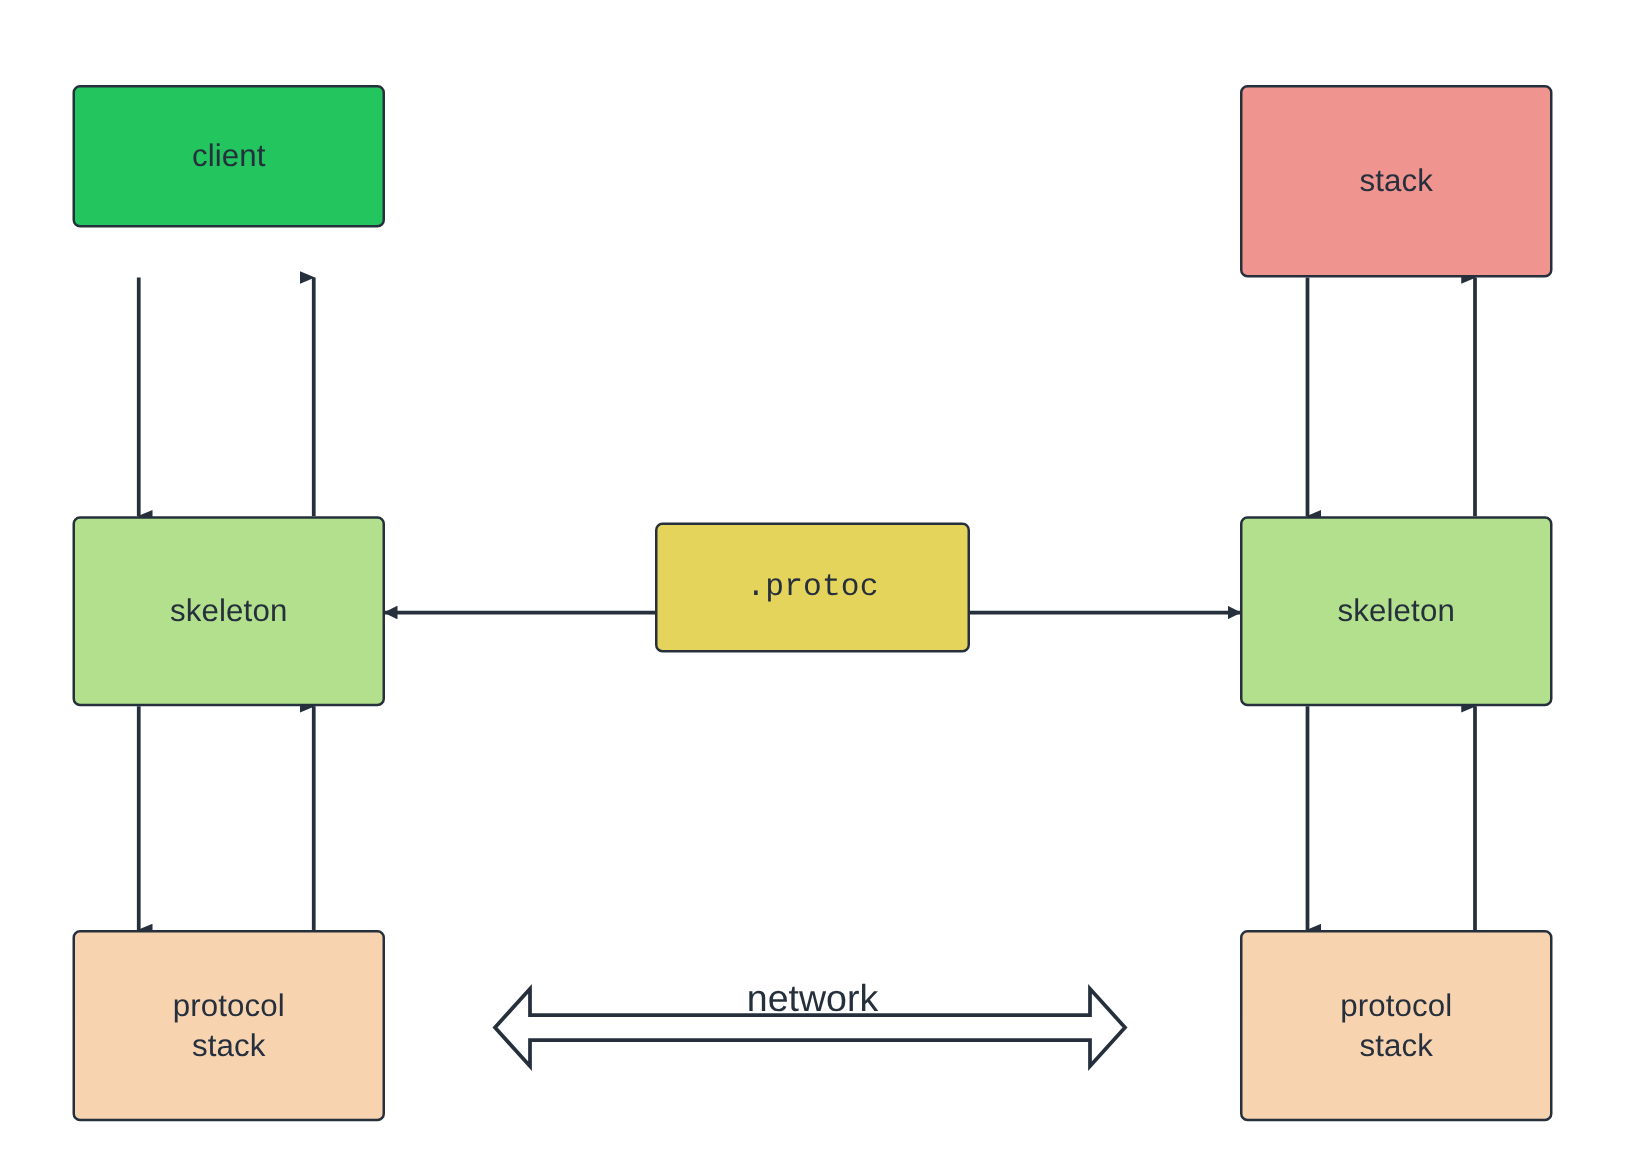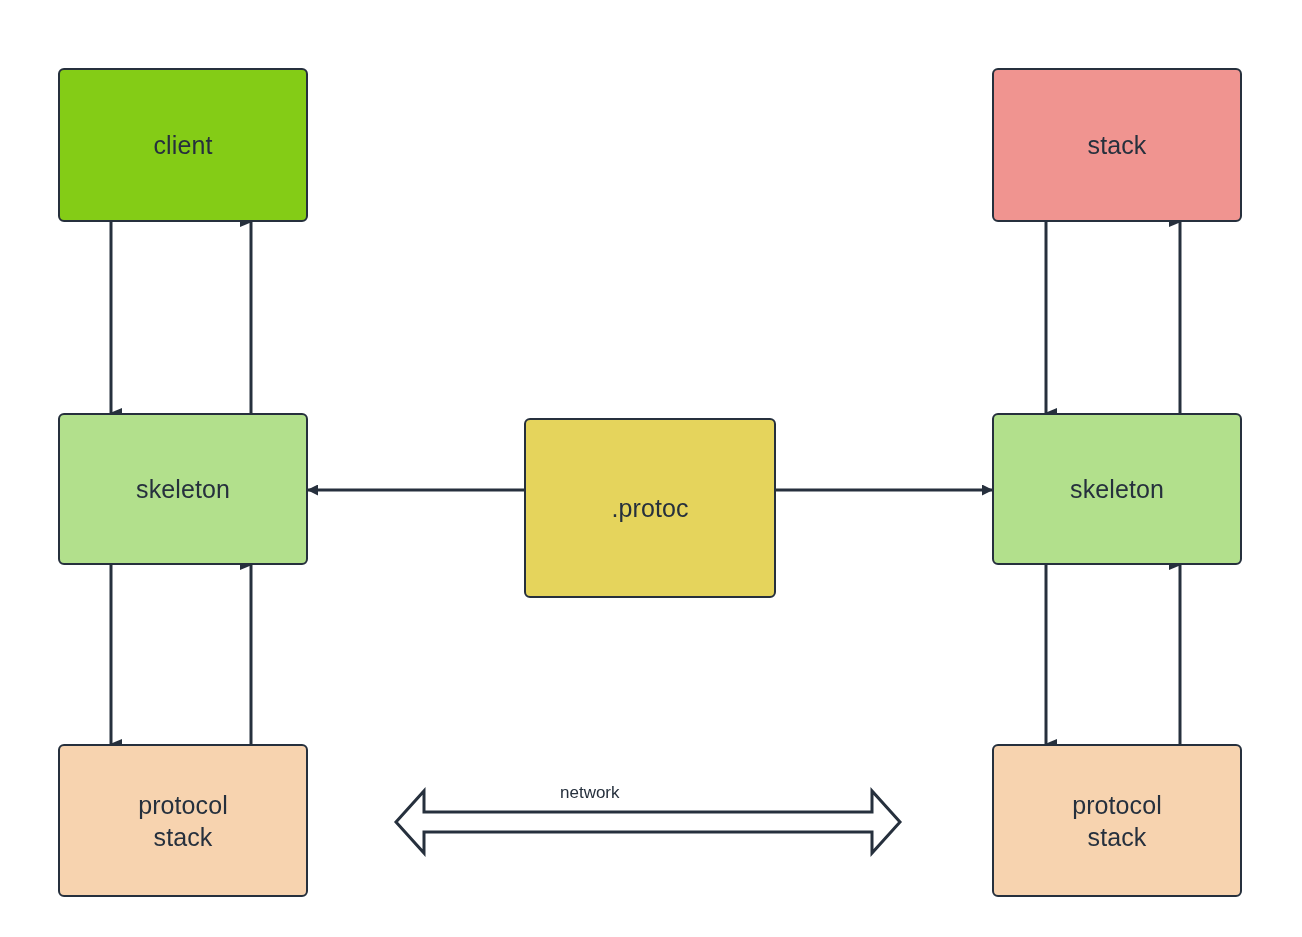--- a/index.html
+++ b/index.html
@@ -36,22 +36,22 @@
     position: absolute;
     left: 0;
     top: 0;
     width: 1302px;
     height: 937px;
     pointer-events: none;
   }
   .edge-label {
     position: absolute;
     color: #26303d;
-    font-size: 17px;
-    text-align: left;
+    font-size: 30px;
+    text-align: center;
     white-space: nowrap;
   }
 </style>
 </head>
 <body>
 
 <div id="canvas">
 
   <svg class="svg-layer" viewBox="0 0 1302 937" width="1302" height="937">
     <defs>
@@ -78,31 +78,31 @@
     <line x1="1046" y1="565" x2="1046" y2="744" stroke="#26303d" stroke-width="3" marker-end="url(#arrowDown)"></line>
     <line x1="1180" y1="744" x2="1180" y2="565" stroke="#26303d" stroke-width="3" marker-end="url(#arrowUp)"></line>
 
     <line x1="524" y1="490" x2="308" y2="490" stroke="#26303d" stroke-width="3" marker-end="url(#arrowSide)"></line>
 
     <line x1="776" y1="490" x2="992" y2="490" stroke="#26303d" stroke-width="3" marker-end="url(#arrowSide)"></line>
 
     <path d="M 396,822 L 424,791 L 424,812 L 872,812 L 872,791 L 900,822 L 872,853 L 872,832 L 424,832 L 424,853 Z" fill="#ffffff" stroke="#26303d" stroke-width="3" stroke-linejoin="miter"></path>
   </svg>
 
-  <div class="node" style="left:58px; top:68px; width:250px; height:154px; background:#84cc16;">client</div>
+  <div class="node" style="left:58px; top:68px; width:250px; height:114px; background:#22c55e;">client</div>
 
   <div class="node" style="left:58px; top:413px; width:250px; height:152px; background:#b2e08c;">skeleton</div>
 
   <div class="node" style="left:58px; top:744px; width:250px; height:153px; background:#f7d3af;">protocol
 stack</div>
 
   <div class="node" style="left:992px; top:68px; width:250px; height:154px; background:#f09490;">stack</div>
 
   <div class="node" style="left:992px; top:413px; width:250px; height:152px; background:#b2e08c;">skeleton</div>
 
   <div class="node" style="left:992px; top:744px; width:250px; height:153px; background:#f7d3af;">protocol
 stack</div>
 
-  <div class="node" style="left:524px; top:418px; width:252px; height:180px; background:#e5d45c;">.protoc</div>
+  <div class="node" style="left:524px; top:418px; width:252px; height:104px; background:#e5d45c;font-family:Liberation Mono, monospace;">.protoc</div>
 
   <div class="edge-label" style="left:560px; top:783px; width:180px;">network</div>
 
 </div>
 
 </body></html>

